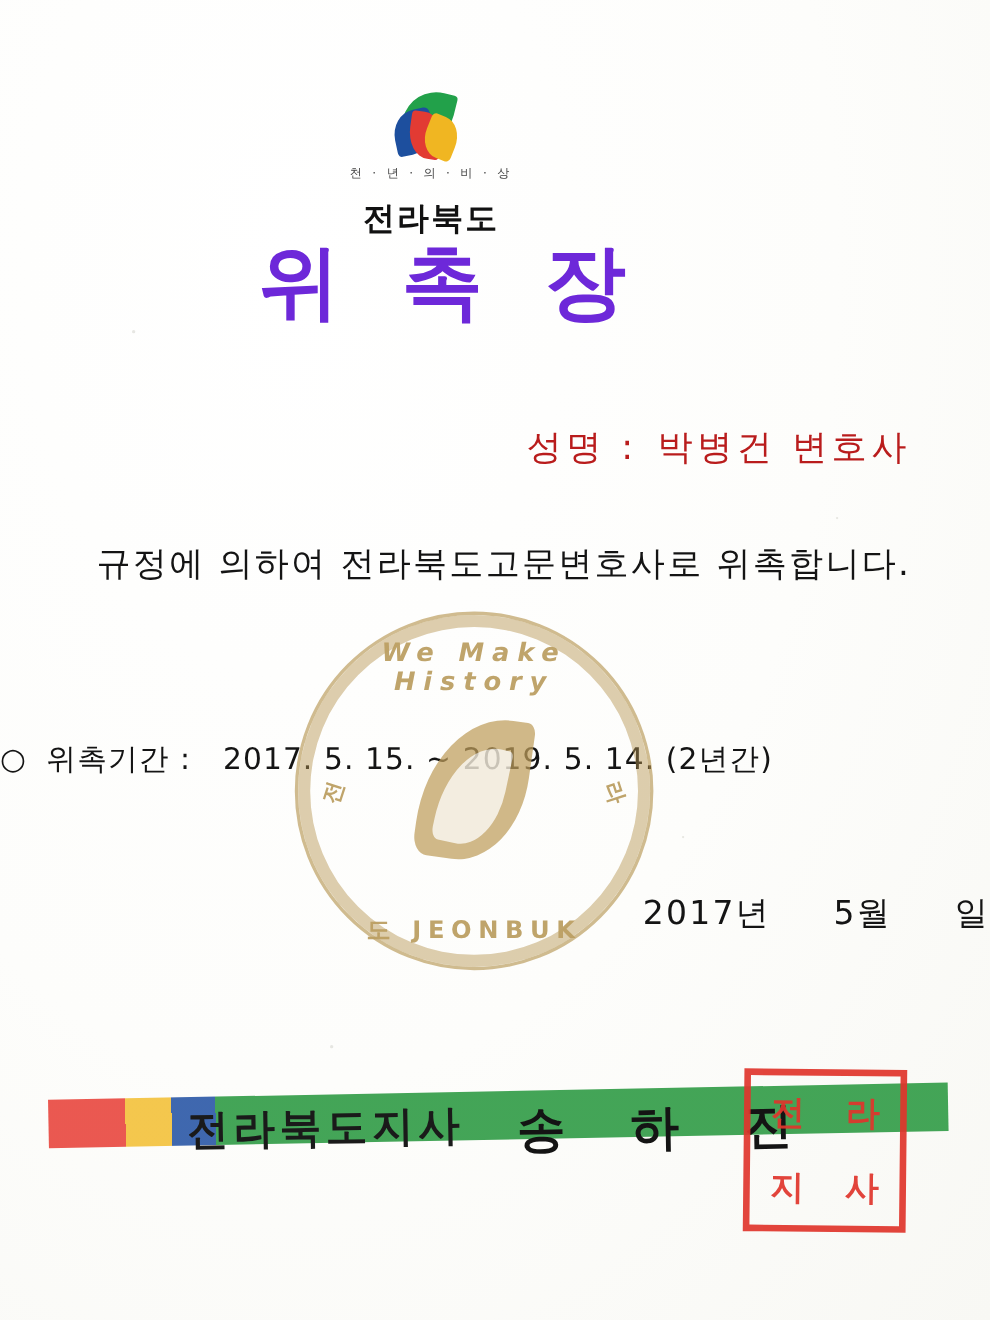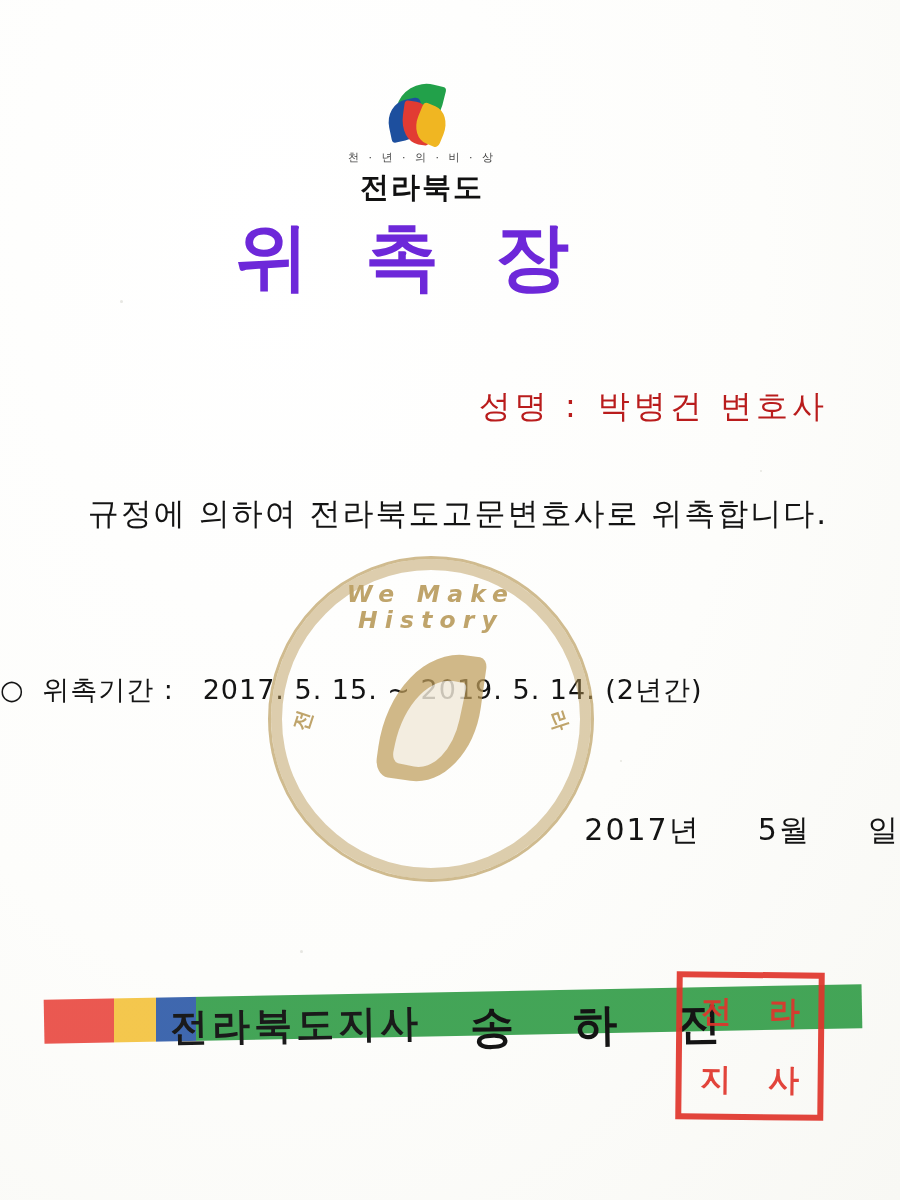--- a/index.html
+++ b/index.html
@@ -24,21 +24,20 @@
       radial-gradient(ellipse at 30% 20%, #ffffff 0%, #fdfdfb 55%, #f8f8f4 100%);
   }
 
   
   .emblem {
     position: absolute;
     top: 78px;
     left: 0;
     width: 784px;
     text-align: center;
-    padding-left: 30px;
   }
   .emblem-mark {
     width: 108px;
     height: 70px;
     margin: 0 auto;
     position: relative;
   }
   .leaf {
     position: absolute;
     border-radius: 60% 10% 55% 12%;
@@ -71,21 +70,21 @@
     transform: rotate(22deg);
     border-radius: 12% 60% 14% 58%;
   }
   .emblem-tagline {
     margin-top: 2px;
     font-size: 11px;
     letter-spacing: 3px;
     color: #444;
   }
   .emblem-name {
-    margin-top: 3px;
+    margin-top: 14px;
     font-size: 29px;
     font-weight: bold;
     letter-spacing: 2px;
     color: #111;
   }
 
   
   .doc-title {
     position: absolute;
     top: 208px;
@@ -311,20 +310,21 @@
   <span>위촉기간 :</span>
   <span>&nbsp;</span>
   <span>2017. 5. 15. ~ 2019. 5. 14. (2년간)</span>
 </div>
 
 <div class="watermark">
   <div class="wm-top">We Make History</div>
   <div class="wm-leaf"></div>
   <div class="wm-left">전</div>
   <div class="wm-right">라</div>
+  <div class="wm-bottom">도 JEONBUK</div>
 </div>
 
 <div class="date-line">
   <span>2017년</span>
   <span class="gap"></span>
   <span>5월</span>
   <span class="gap"></span>
   <span>일</span>
 </div>
 

